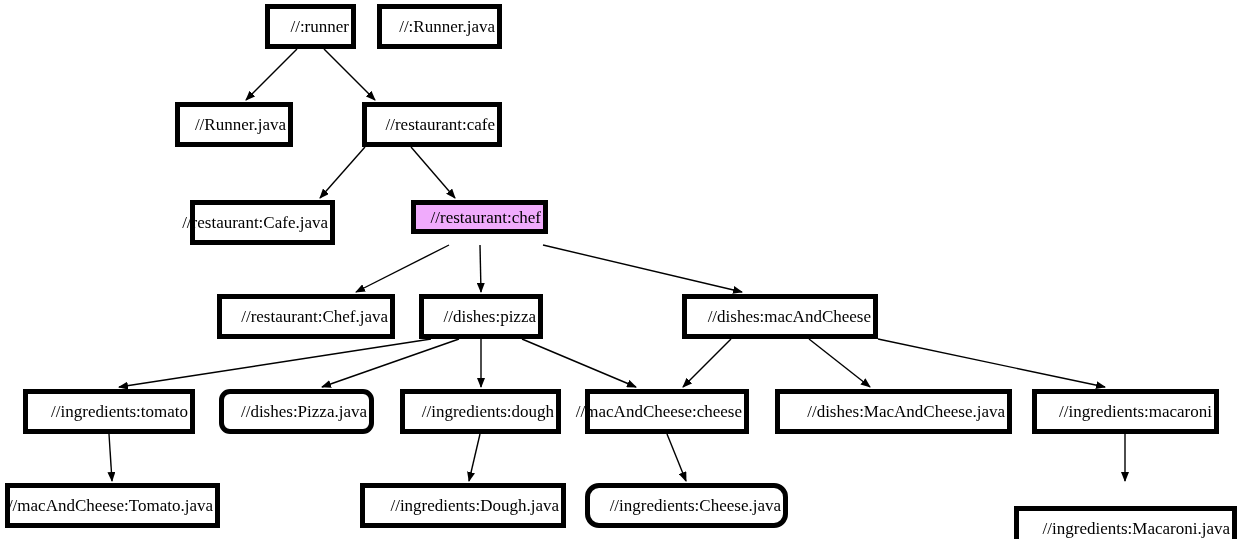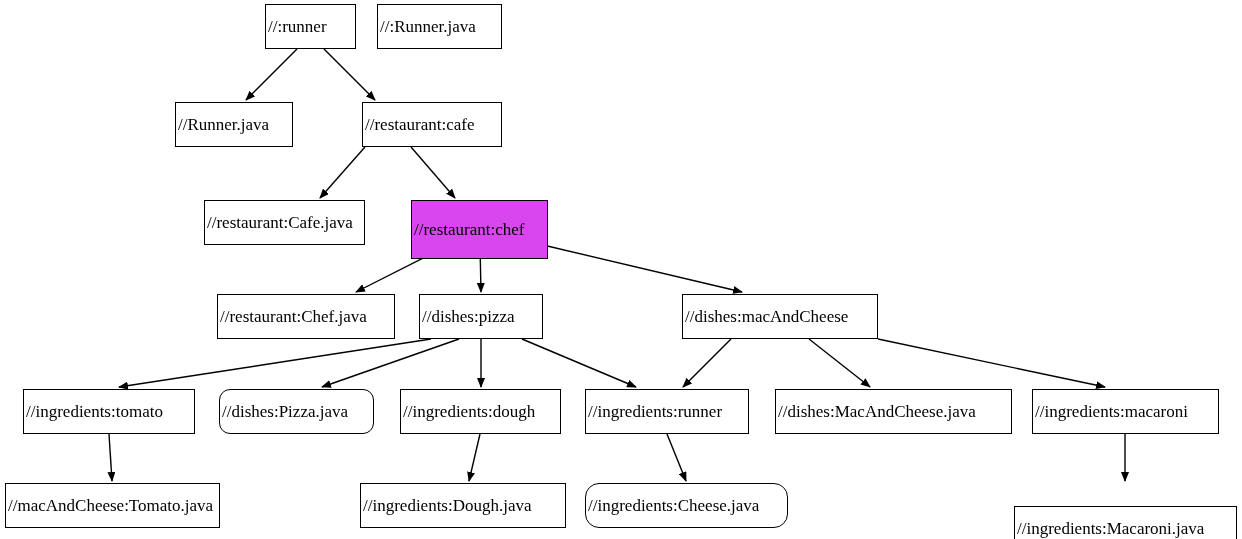--- a/index.html
+++ b/index.html
@@ -19,25 +19,25 @@
     position: absolute;
     left: 0;
     top: 0;
     width: 1242px;
     height: 539px;
     pointer-events: none;
   }
   .node {
     position: absolute;
     box-sizing: border-box;
-    border: 1px solid #737373;
+    border: 5px solid #737373;
     background: #ffffff;
     display: flex;
     align-items: center;
-    justify-content: flex-start;
+    justify-content: flex-end;
     color: #000000;
     font-size: 17px;
     line-height: 1;
     white-space: nowrap;
     letter-spacing: 0px;
   }
   .node-label {
     display: block;
     padding: 0 2px;
   }
@@ -81,24 +81,24 @@
       </div>
       <div class="node" style="left: 377px; top: 4px; width: 125px; height: 45px; border-color: rgb(0, 0, 0); background: rgb(255, 255, 255);">
         <span class="node-label">//:Runner.java</span>
       </div>
       <div class="node" style="left: 175px; top: 102px; width: 118px; height: 45px; border-color: rgb(0, 0, 0); background: rgb(255, 255, 255);">
         <span class="node-label">//Runner.java</span>
       </div>
       <div class="node" style="left: 318px; top: 102px; width: 140px; height: 45px; border-color: rgb(0, 0, 0); background: rgb(255, 255, 255); margin-left: 44px;">
         <span class="node-label">//restaurant:cafe</span>
       </div>
-      <div class="node" style="left: 204px; top: 200px; width: 161px; height: 45px; border-color: rgb(0, 0, 0); background: rgb(255, 255, 255);">
+      <div class="node" style="left: 190px; top: 200px; width: 145px; height: 45px; border-color: rgb(0, 0, 0); background: rgb(255, 255, 255);">
         <span class="node-label">//restaurant:Cafe.java</span>
       </div>
-      <div class="node" style="left: 411px; top: 200px; width: 137px; height: 59px; border-color: rgb(0, 0, 0); background: #d946ef;">
+      <div class="node" style="left: 411px; top: 200px; width: 137px; height: 34px; border-color: rgb(0, 0, 0); background: #f0abfc;">
         <span class="node-label">//restaurant:chef</span>
       </div>
       <div class="node" style="left: 217px; top: 294px; width: 178px; height: 45px; border-color: rgb(0, 0, 0); background: rgb(255, 255, 255);">
         <span class="node-label">//restaurant:Chef.java</span>
       </div>
       <div class="node" style="left: 419px; top: 294px; width: 124px; height: 45px; border-color: rgb(0, 0, 0); background: rgb(255, 255, 255);">
         <span class="node-label">//dishes:pizza</span>
       </div>
       <div class="node" style="left: 682px; top: 294px; width: 196px; height: 45px; border-color: rgb(0, 0, 0); background: rgb(255, 255, 255);">
         <span class="node-label">//dishes:macAndCheese</span>
@@ -106,21 +106,21 @@
       <div class="node" style="left: 23px; top: 389px; width: 172px; height: 45px; border-color: rgb(0, 0, 0); background: rgb(255, 255, 255);">
         <span class="node-label">//ingredients:tomato</span>
       </div>
       <div class="node" style="left: 219px; top: 389px; width: 155px; height: 45px; border-color: rgb(0, 0, 0); background: rgb(255, 255, 255); border-radius: 11px;">
         <span class="node-label">//dishes:Pizza.java</span>
       </div>
       <div class="node" style="left: 400px; top: 389px; width: 161px; height: 45px; border-color: rgb(0, 0, 0); background: rgb(255, 255, 255);">
         <span class="node-label">//ingredients:dough</span>
       </div>
       <div class="node" style="left: 585px; top: 389px; width: 164px; height: 45px; border-color: rgb(0, 0, 0); background: rgb(255, 255, 255);">
-        <span class="node-label">//ingredients:runner</span>
+        <span class="node-label">//macAndCheese:cheese</span>
       </div>
       <div class="node" style="left: 775px; top: 389px; width: 237px; height: 45px; border-color: rgb(0, 0, 0); background: rgb(255, 255, 255);">
         <span class="node-label">//dishes:MacAndCheese.java</span>
       </div>
       <div class="node" style="left: 1032px; top: 389px; width: 187px; height: 45px; border-color: rgb(0, 0, 0); background: rgb(255, 255, 255);">
         <span class="node-label">//ingredients:macaroni</span>
       </div>
       <div class="node" style="left: 5px; top: 483px; width: 215px; height: 45px; border-color: rgb(0, 0, 0); background: rgb(255, 255, 255);">
         <span class="node-label">//macAndCheese:Tomato.java</span>
       </div>

